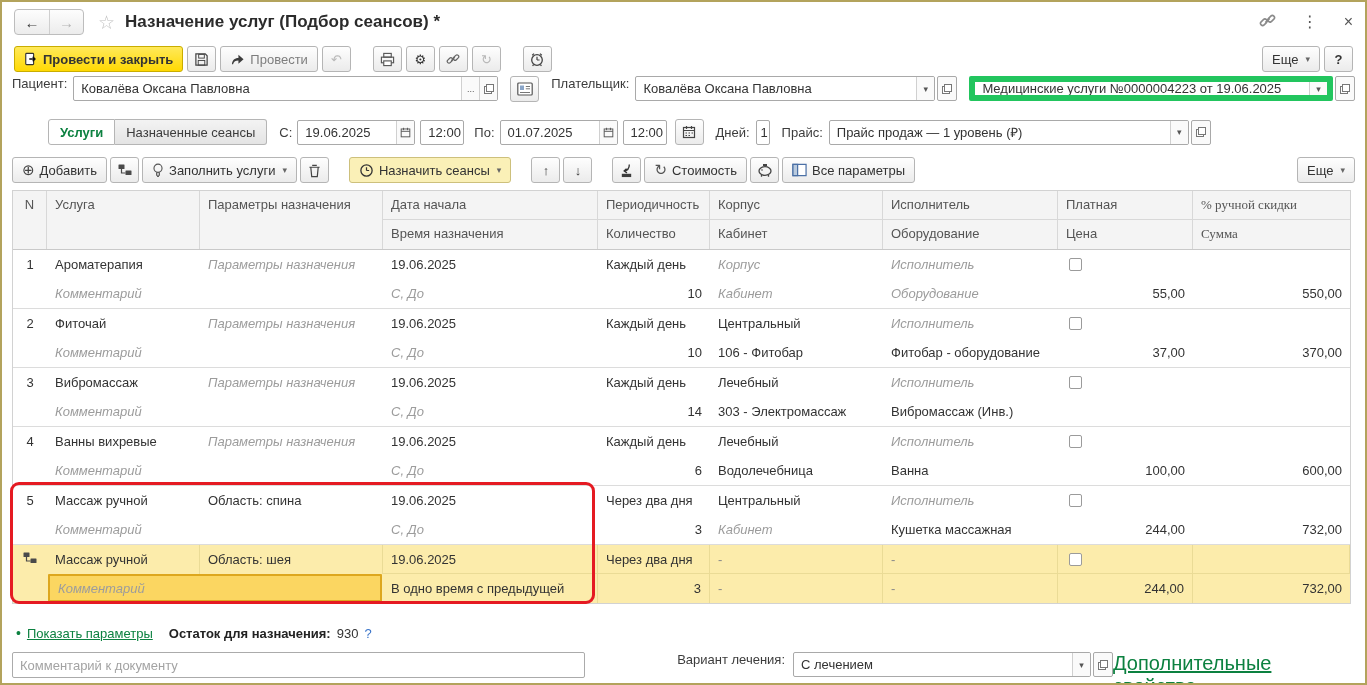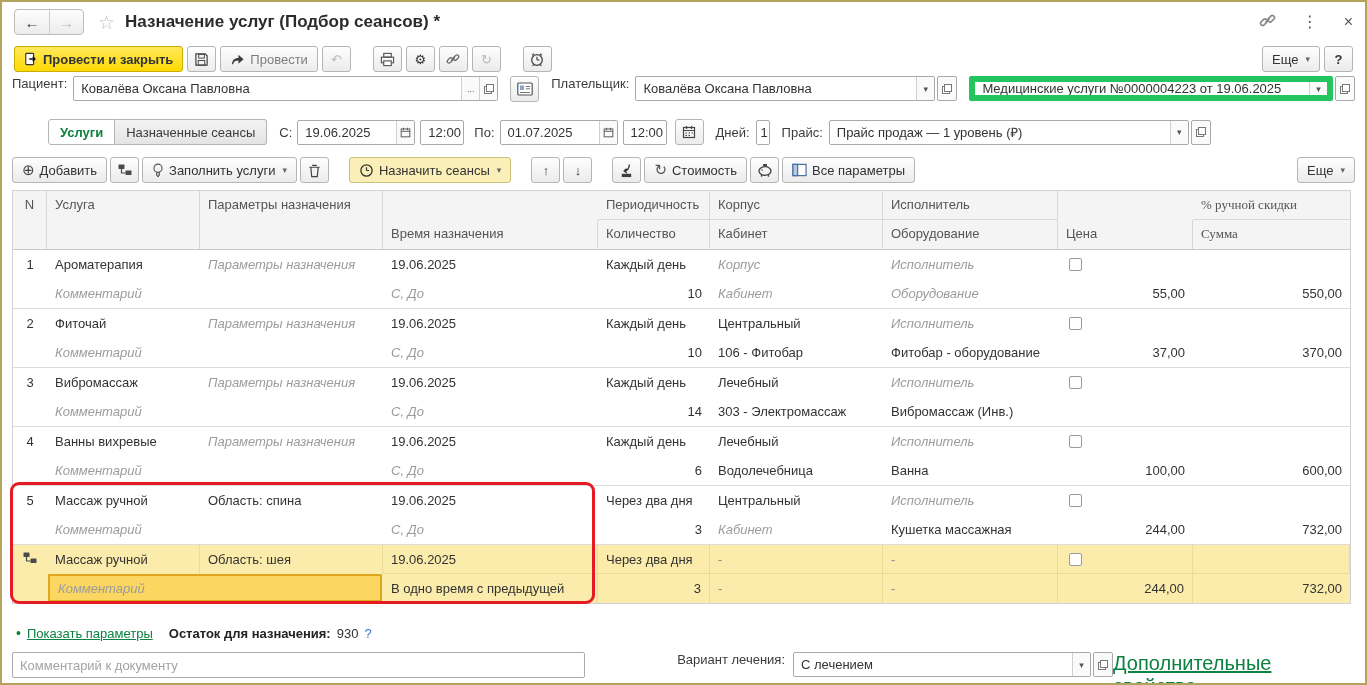--- a/index.html
+++ b/index.html
@@ -367,27 +367,29 @@
       <span>Еще</span>
       <span class="caret">▾</span>
     </button>
   </div>
 
   <div class="table">
     <div class="thead">
       <div class="th span" style="grid-column:1; justify-content:center;">N</div>
       <div class="th span" style="grid-column:2;">Услуга</div>
       <div class="th span" style="grid-column:3;">Параметры назначения</div>
+      <div class="th r1" style="grid-column:4;">Дата начала</div>
       <div class="th r2" style="grid-column:4;">Время назначения</div>
       <div class="th r1" style="grid-column:5;">Периодичность</div>
       <div class="th r2" style="grid-column:5;">Количество</div>
       <div class="th r1" style="grid-column:6;">Корпус</div>
       <div class="th r2" style="grid-column:6;">Кабинет</div>
       <div class="th r1" style="grid-column:7;">Исполнитель</div>
       <div class="th r2" style="grid-column:7;">Оборудование</div>
+      <div class="th r1" style="grid-column:8;">Платная</div>
       <div class="th r2" style="grid-column:8;">Цена</div>
       <div class="th r1 last" style="grid-column:9;">% ручной скидки</div>
       <div class="th r2 last" style="grid-column:9;">Сумма</div>
     </div>
     <div class="tbody">
         <div class="trow">
           <div class="c n">1</div>
           <div class="c svc">Ароматерапия</div>
           <div class="c par ph">Параметры назначения</div>
           <div class="c dat">19.06.2025</div>

